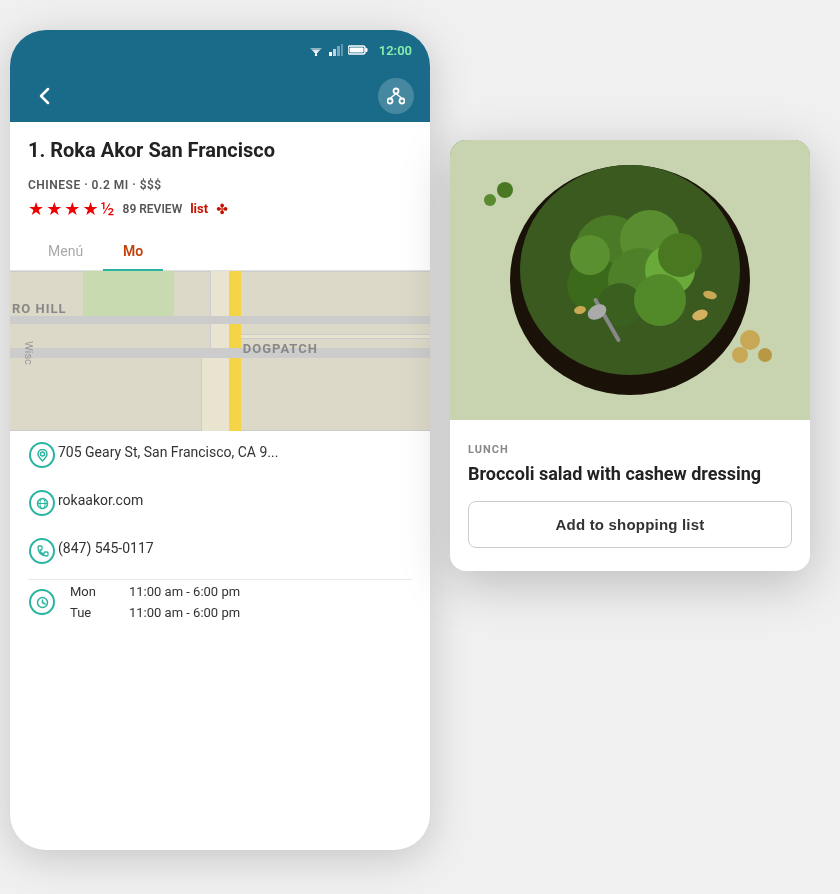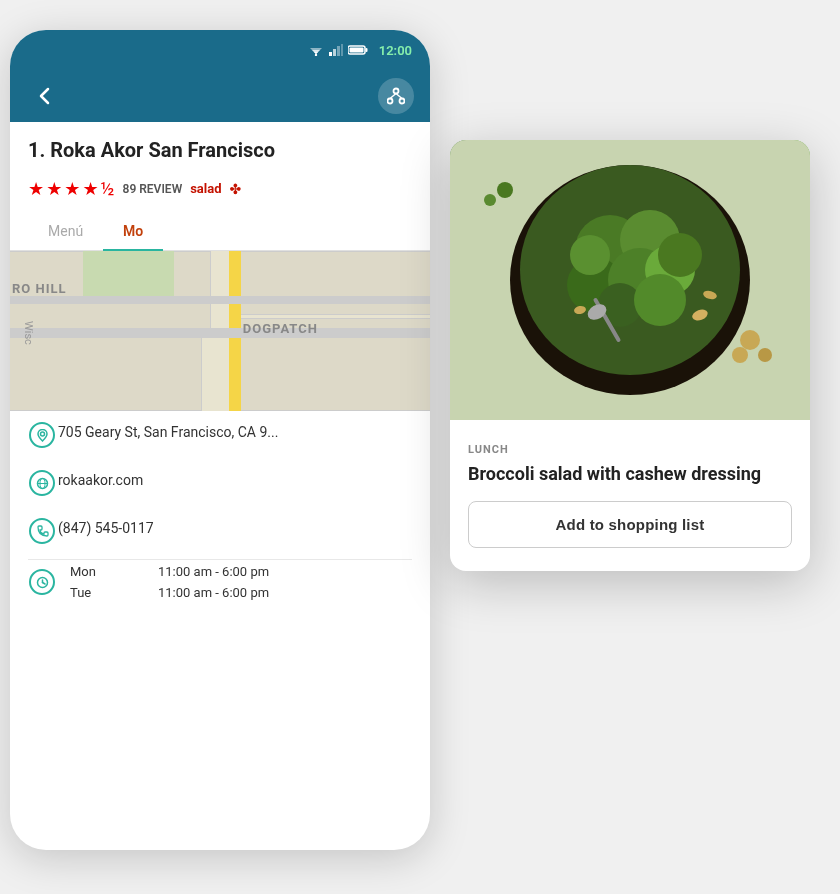--- a/index.html
+++ b/index.html
@@ -294,21 +294,21 @@
     }
 
     .hours-content {
       display: flex;
       flex-direction: column;
       gap: 6px;
     }
 
     .hours-line {
       display: flex;
-      gap: 48px;
+      gap: 19px;
     }
 
     .hours-day {
       font-size: 13px;
       color: #333;
       width: 40px;
     }
 
     .hours-time {
       font-size: 13px;
@@ -421,30 +421,31 @@
           <circle cx="3" cy="14" r="2.5" fill="none" stroke="white" stroke-width="1.8"></circle>
           <circle cx="15" cy="14" r="2.5" fill="none" stroke="white" stroke-width="1.8"></circle>
           <line x1="9" y1="6.5" x2="3" y2="11.5" stroke="white" stroke-width="1.5"></line>
           <line x1="9" y1="6.5" x2="15" y2="11.5" stroke="white" stroke-width="1.5"></line>
         </svg>
       </div>
     </div>
 
     <div class="phone-content">
       <div class="restaurant-name">1. Roka Akor San Francisco</div>
+      <div class="restaurant-meta">CHINESE · 0.2 MI · $$$</div>
       <div class="rating-row">
         <div class="stars">
           <span class="star">★</span>
           <span class="star">★</span>
           <span class="star">★</span>
           <span class="star">★</span>
           <span class="star-half" style="color:#e00; font-size:18px;">½</span>
         </div>
         <span class="review-count">89 REVIEW</span>
-        <span class="yelp-logo">salad</span>
+        <span class="yelp-logo">list</span>
         <span class="yelp-burst">✤</span>
       </div>
 
       <div class="tabs-bar">
         <div class="tab">Menú</div>
         <div class="tab active">Mo</div>
       </div>
     </div>
 
     <div class="map-container">

